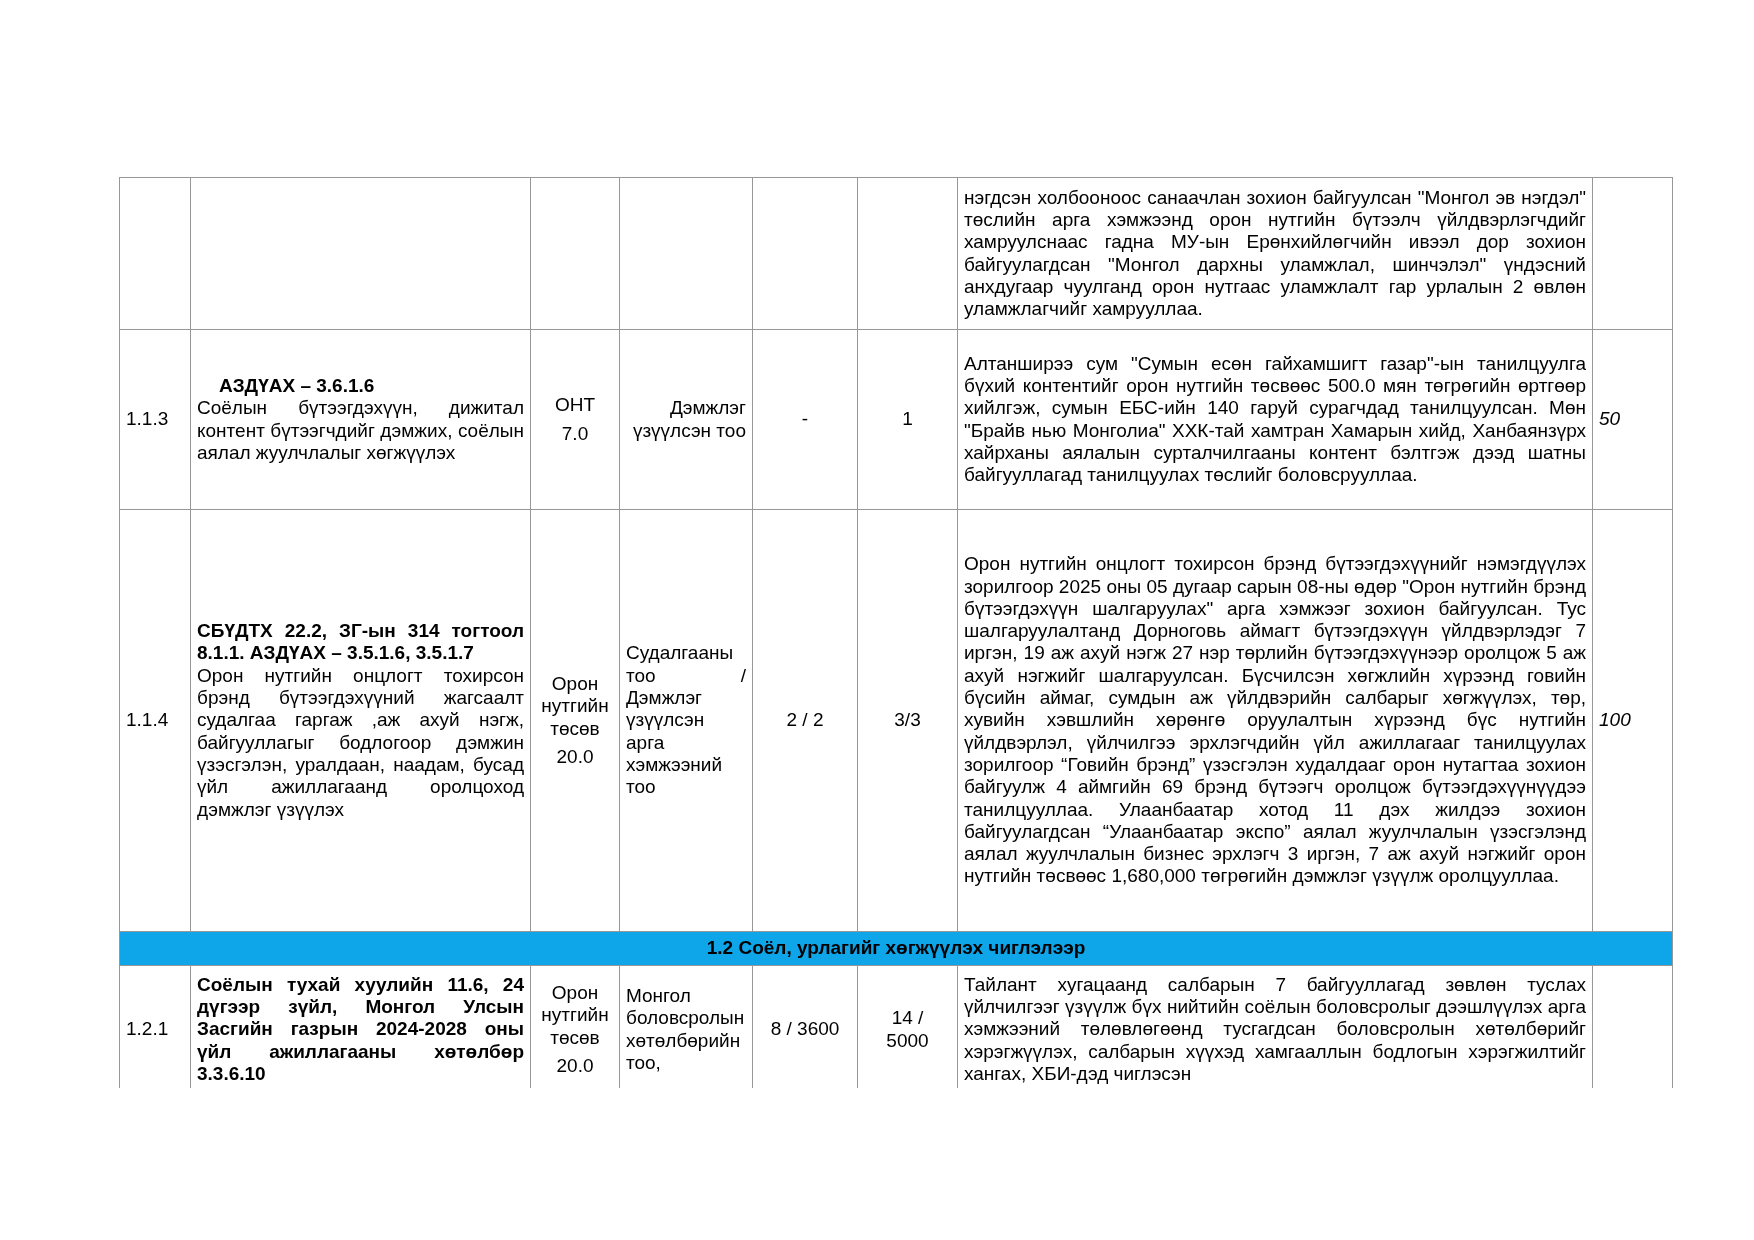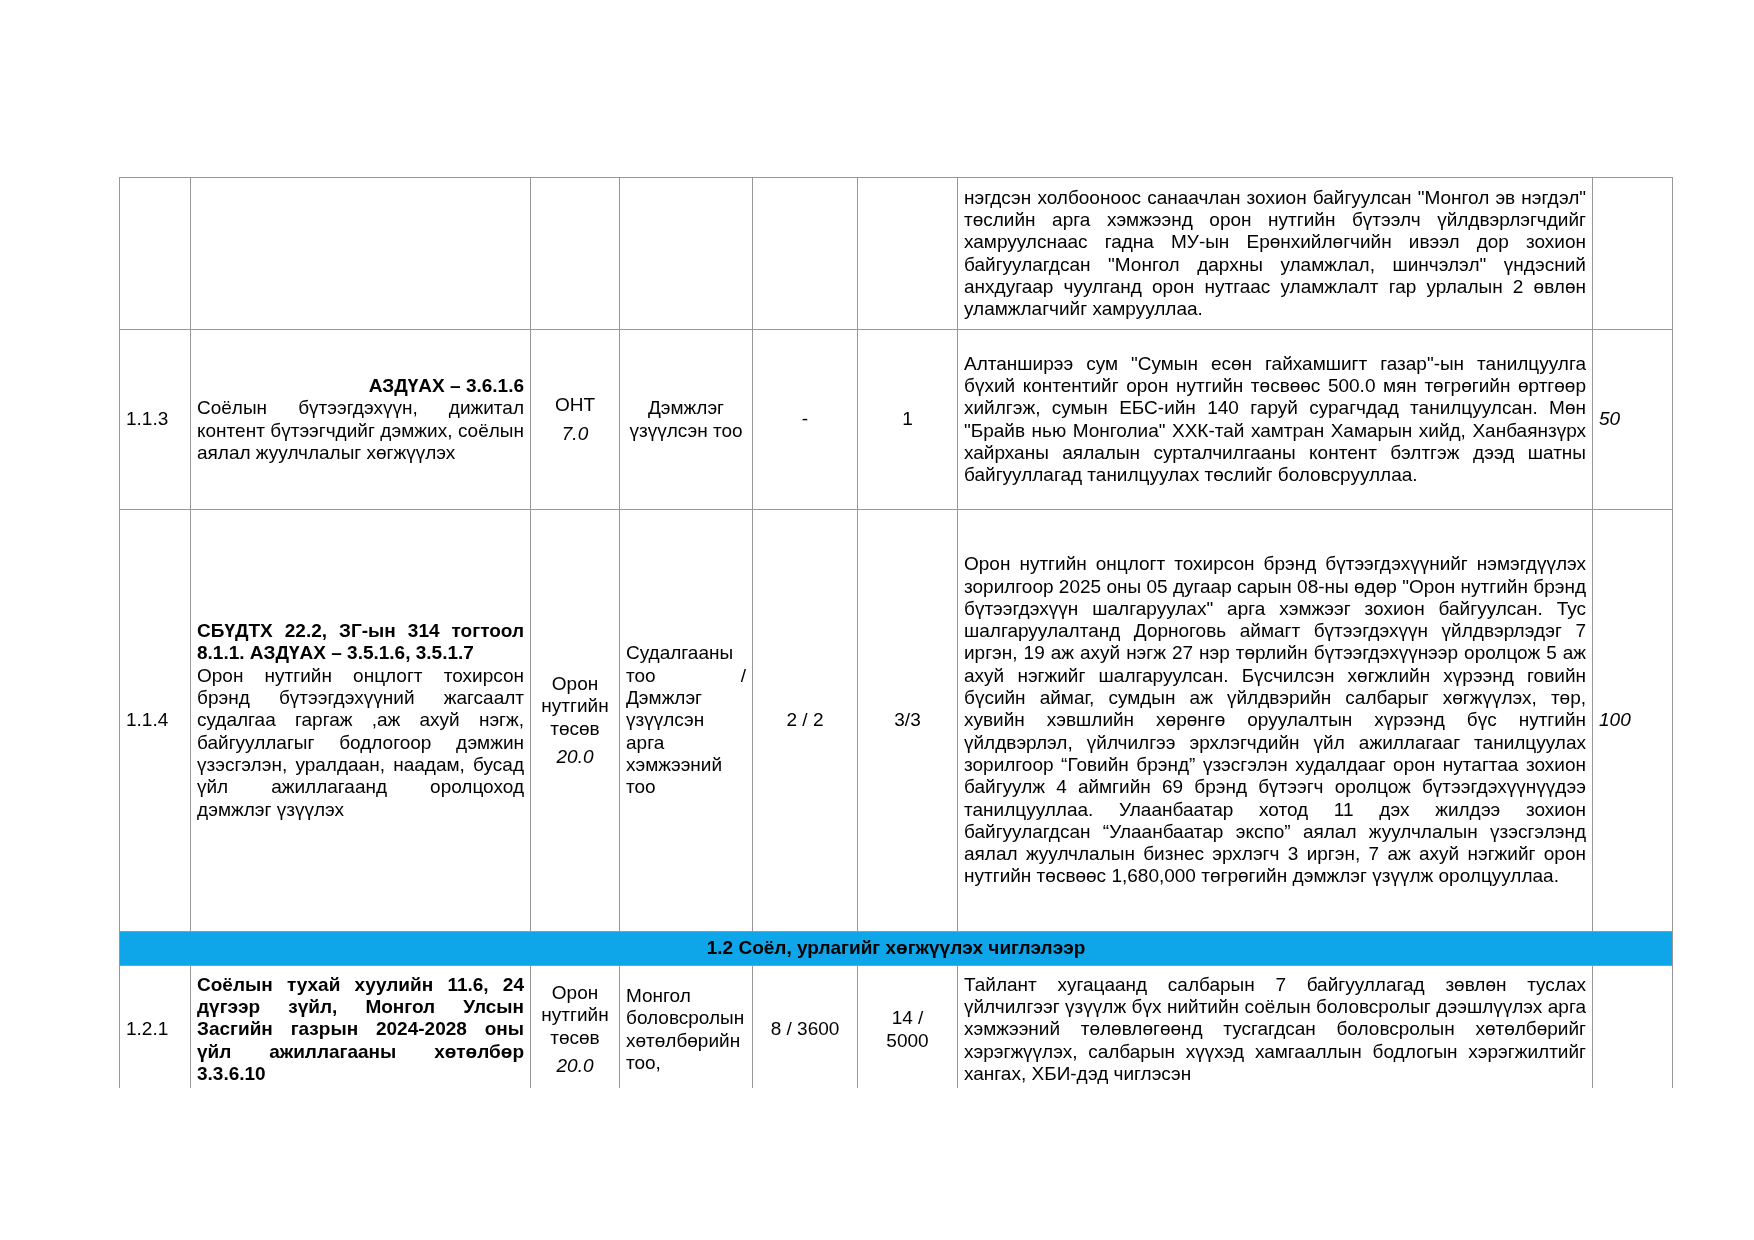--- a/index.html
+++ b/index.html
@@ -34,26 +34,26 @@
   }
   tr.r0 { height: 152px; }
   tr.r1 { height: 180px; }
   tr.r2 { height: 422px; }
   tr.r3 { height: 34px; }
   tr.r4 { height: 128px; }
 
   td.id-cell { text-align: left; padding: 2px 2px; }
   td.obj-cell { text-align: justify; padding: 2px 8px; }
   td.obj-cell .basis { font-weight: bold; text-align: justify; }
-  td.obj-cell .basis.indent { text-indent: 22px; text-align: right; }
+  td.obj-cell .basis.indent { text-indent: 22px; text-align: left; }
   td.obj-cell .activity { text-align: justify; }
   td.budget-cell { text-align: center; padding: 2px 4px; margin-left: 32px; }
-  td.budget-cell .budget-val { margin-top: 6px; font-style: italic; }
+  td.budget-cell .budget-val { margin-top: 6px; }
   td.ind-cell { padding: 2px 8px; overflow-wrap: anywhere; }
-  td.ind-cell.center { text-align: center; }
+  td.ind-cell.center { text-align: right; }
   td.ind-cell.justify { text-align: justify; }
   td.num-cell { text-align: center; white-space: pre-line; }
   td.report-cell {
     text-align: justify;
     vertical-align: top;
     padding: 5px 9px;
   }
   td.score-cell { text-align: left; font-style: italic; }
   td.section-cell {
     background: #0ea5e9;

